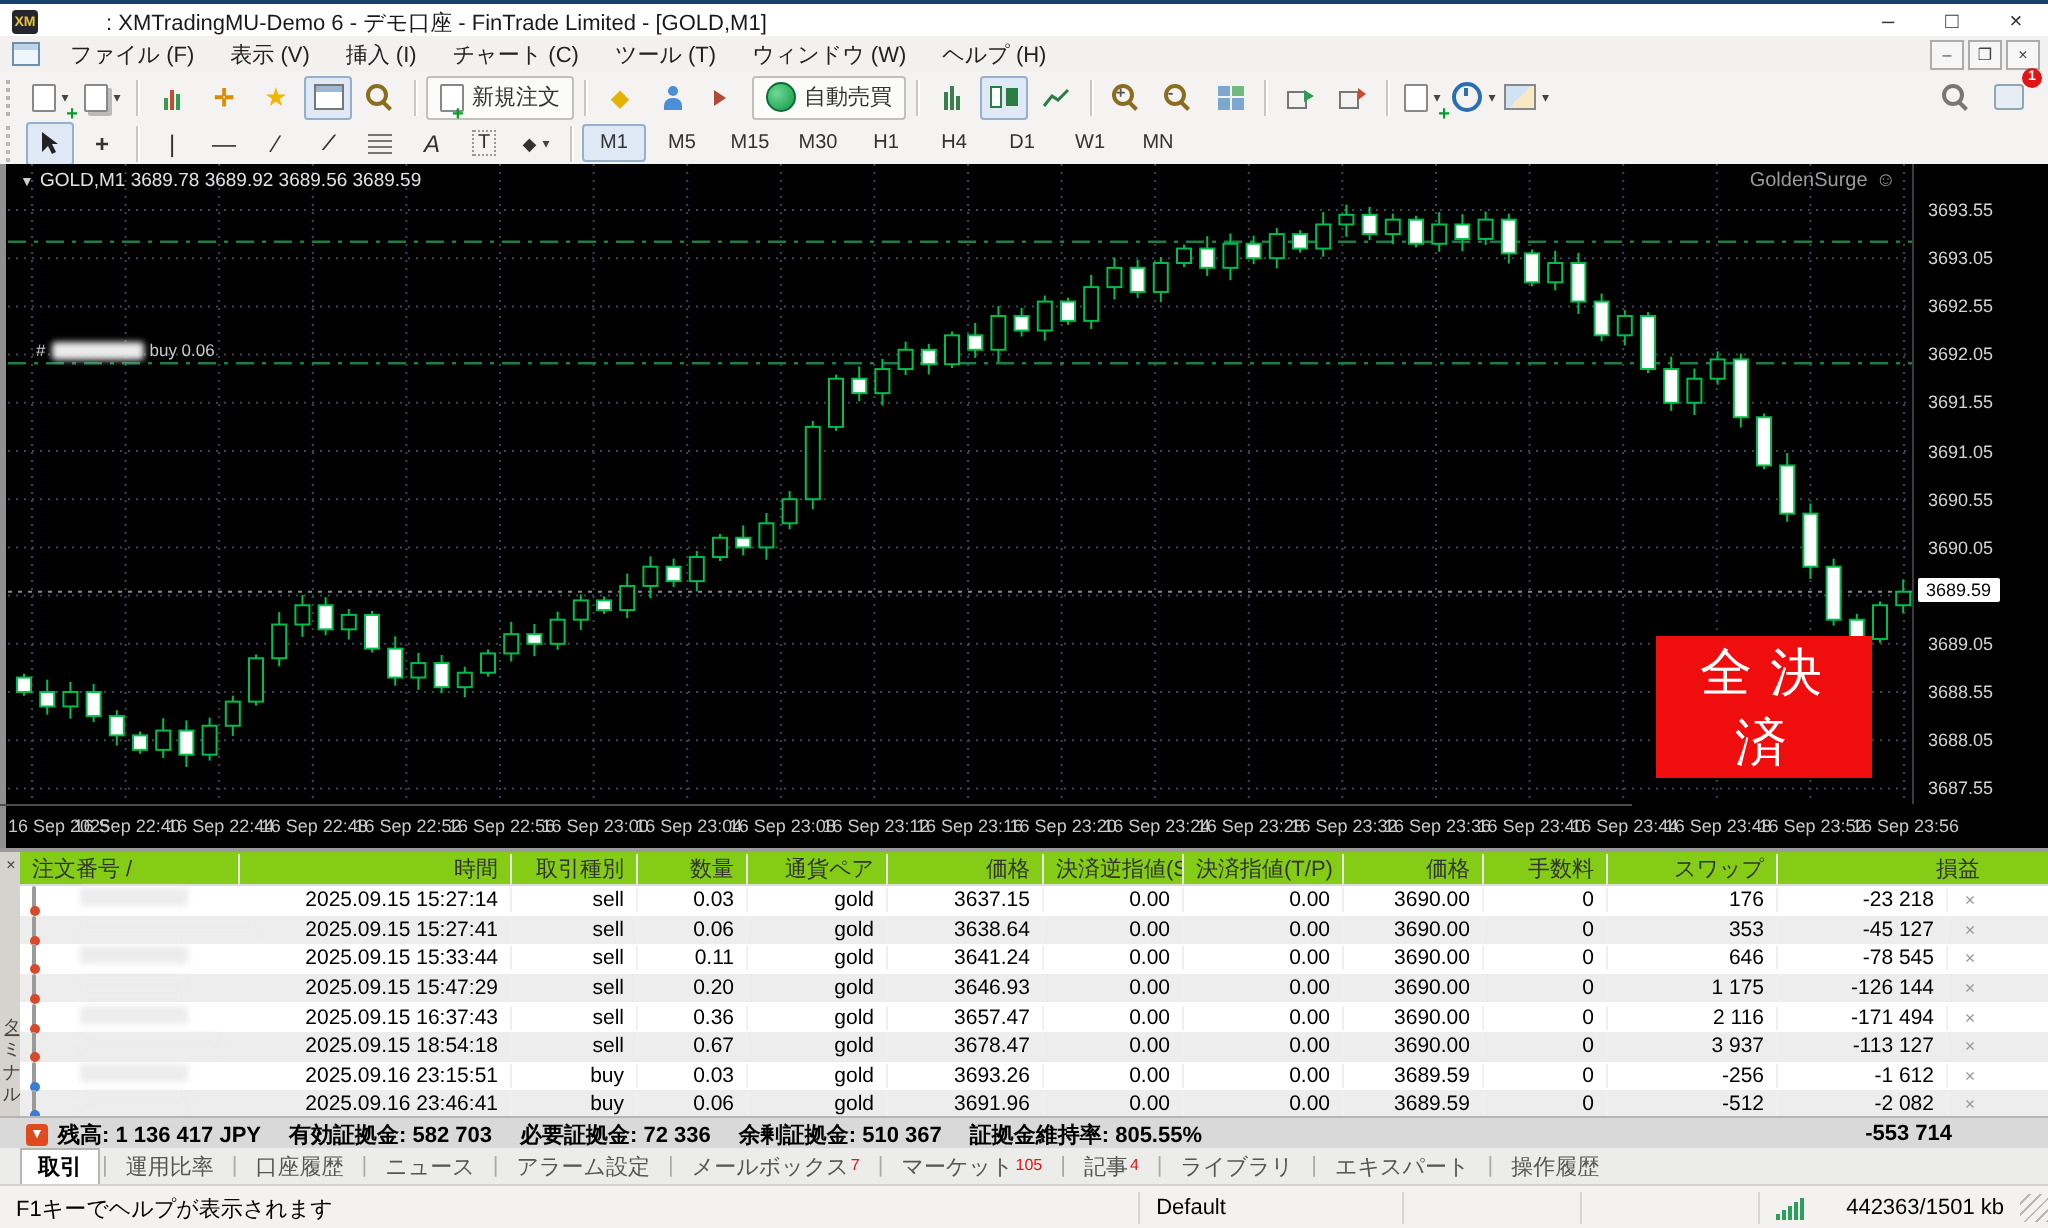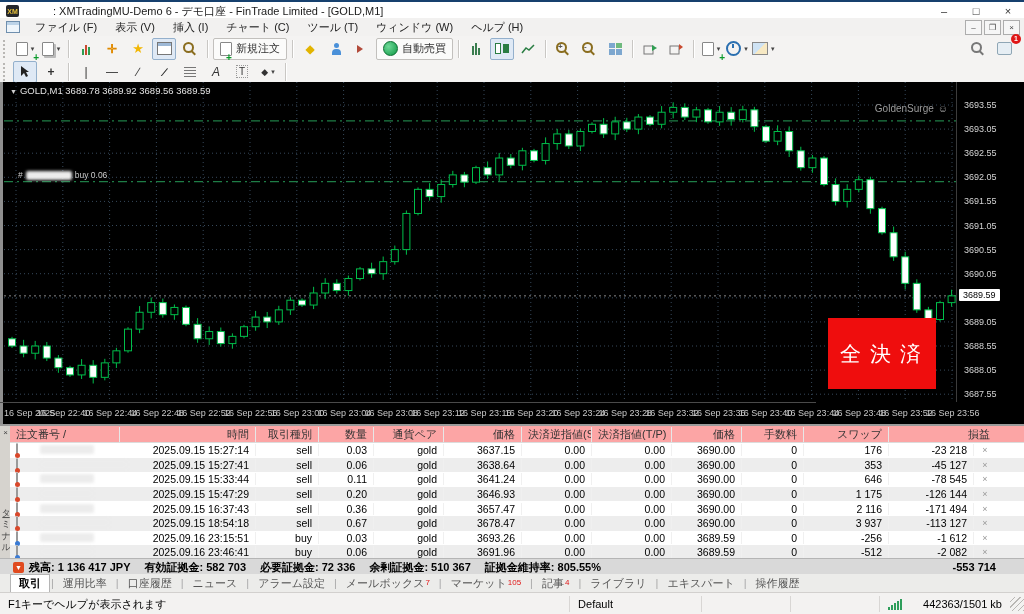--- a/index.html
+++ b/index.html
@@ -75,59 +75,59 @@
   .tf-btn.active{border:1px solid #94b0cc;background:#dfe9f5;}
   .spacer{flex:1;}
   
   .chart{position:absolute;top:82px;left:0;width:1024px;height:342px;background:#000;}
   .chart-left-edge{position:absolute;left:0;top:0;width:3px;height:342px;background:#8f8f8f;}
   #plot-svg{position:absolute;left:4px;top:0;}
   .ohlc{position:absolute;left:10px;top:3px;color:#e3e3e3;font-size:9.5px;}
   .ohlc .caret{font-size:7px;margin-right:3px;color:#cfcfcf;}
   .info-lines{position:absolute;left:7px;top:14px;color:#e3e3e3;font-size:9.5px;line-height:11px;}
   .info-lines .blurline{filter:blur(0.6px);}
-  .ea-label{position:absolute;right:76px;top:21px;color:#9b9b9b;font-size:10px;}
+  .ea-label{position:absolute;right:76px;top:3px;color:#9b9b9b;font-size:10px;}
   .ea-label .smiley{margin-left:4px;font-size:10px;}
   .pos-label{position:absolute;left:18px;top:88px;color:#c9c9c9;font-size:8.5px;display:flex;align-items:center;gap:3px;}
   .blurpill{display:inline-block;height:9px;background:#ececec;border-radius:2px;filter:blur(1.5px);}
   .close-all{position:absolute;left:828px;top:236px;width:108px;height:71px;background:#ef0d0d;border:none;
-             color:#fff;font-size:21px;letter-spacing:9px;padding-left:12px;cursor:pointer;
+             color:#fff;font-size:26px;letter-spacing:9px;padding-left:12px;cursor:pointer;
              font-family:"Liberation Sans",sans-serif;display:flex;align-items:center;justify-content:center;}
   .price-axis{position:absolute;left:956px;top:0;width:68px;height:320px;border-left:1px solid #3c3c3c;}
   .p-label{position:absolute;left:7px;color:#d4d4d4;font-size:9px;}
   .p-current{position:absolute;left:2px;background:#fff;color:#000;font-size:9px;padding:1px 4px;border-radius:1px;}
   .time-axis{position:absolute;left:0;top:320px;width:816px;height:22px;border-top:1px solid #4a4a4a;}
   .t-label{position:absolute;top:5px;color:#c8c8c8;font-size:9px;white-space:nowrap;}
   
   .terminal{position:absolute;top:424px;left:0;width:1024px;height:168px;background:#fff;border-top:2px solid #9a9a9a;}
   .panel-strip{position:absolute;left:0;top:0;width:10px;height:168px;background:#d6d3ce;}
   .panel-close{position:absolute;left:1px;top:2px;width:9px;height:9px;font-size:8px;line-height:9px;text-align:center;color:#444;}
   .panel-title{position:absolute;left:-1px;top:76px;writing-mode:vertical-rl;font-size:9px;color:#444;letter-spacing:1px;}
   .tbl{position:absolute;left:10px;top:0;width:1014px;}
   .tbl-header{display:grid;grid-template-columns:110px 136px 63px 55px 70px 78px 70px 80px 70px 62px 85px 107px 1fr;
-              height:16px;align-items:center;background:#fca5a5;border-bottom:1px solid #dcdcdc;color:#333;}
+              height:16px;align-items:center;background:#84cc16;border-bottom:1px solid #dcdcdc;color:#333;}
   .tbl-header .hc{padding:0 6px;text-align:right;border-right:1px solid #e7e7e7;white-space:nowrap;overflow:hidden;}
   .tbl-header .hc.first{text-align:left;}
   .rows{position:absolute;left:0;top:17px;width:1014px;}
   .trow{display:grid;grid-template-columns:26px 84px 136px 63px 55px 70px 78px 70px 80px 70px 62px 85px 85px 22px 1fr;
         height:14.6px;align-items:center;}
   .trow.alt{background:#ededed;}
   .cell{padding:0 6px;text-align:right;white-space:nowrap;overflow:hidden;font-size:10.5px;border-right:1px solid #f0f0f0;}
   .doc{width:9px;height:11px;background:#fff;border:1px solid #9a9a9a;border-radius:1px;position:relative;margin-left:6px;}
   .doc::after{content:"";position:absolute;left:-2px;bottom:-2px;width:5px;height:5px;border-radius:50%;}
   .doc.sell::after{background:#d9482b;}
   .doc.buy::after{background:#3a7bd5;}
   .row-x{color:#9a9a9a;font-size:9px;text-align:center;}
   
   .balance-row{position:absolute;top:558px;left:0;width:1024px;height:16px;background:#d9d9d9;
                border-top:1px solid #b5b5b5;display:flex;align-items:center;font-weight:bold;}
   .bal-icon{width:11px;height:11px;background:#e04a1f;border-radius:2px;color:#fff;font-size:7px;line-height:11px;
             text-align:center;margin:0 5px 0 13px;}
   .bal-seg{margin-right:14px;white-space:nowrap;}
-  .bal-total{margin-left:auto;margin-right:28px;font-weight:bold;}
+  .bal-total{margin-left:auto;margin-right:48px;font-weight:bold;}
   
   .tabs-row{position:absolute;top:574px;left:0;width:1024px;height:18px;background:#ececea;
             display:flex;align-items:center;padding-left:10px;box-sizing:border-box;}
   .tab{padding:1px 8px;color:#555;display:flex;align-items:flex-start;white-space:nowrap;}
   .tab.active{background:#fff;border:1px solid #b5b5b5;border-bottom-color:#fff;color:#000;font-weight:bold;}
   .tab sub{color:#e01616;font-size:8px;margin-left:1px;transform:translateY(2px);}
   .tab-sep{color:#aaa;margin:0 1px;}
   
   .statusbar{position:absolute;top:592px;left:0;width:1024px;height:22px;background:#f3f2f1;
              border-top:1px solid #d2d0ce;display:flex;align-items:center;}
@@ -320,20 +320,31 @@
         <span class="glyph" style="font-style:italic;">A</span>
       </div>
     <div class="tb">
         <span class="glyph" style="border:1px dotted #999;padding:0 2px;font-size:10px;">T</span>
       </div>
     <div class="tb">
         <span class="glyph" style="font-size:9px;">◆</span>
         <span class="dd">▾</span>
       </div>
     <span class="sep"></span>
+    <div id="tf-buttons" style="display:flex;align-items:center;">
+        <div class="tf-btn active">M1</div>
+        <div class="tf-btn">M5</div>
+        <div class="tf-btn">M15</div>
+        <div class="tf-btn">M30</div>
+        <div class="tf-btn">H1</div>
+        <div class="tf-btn">H4</div>
+        <div class="tf-btn">D1</div>
+        <div class="tf-btn">W1</div>
+        <div class="tf-btn">MN</div>
+      </div>
   </div>
 
   <div class="chart">
     <div class="chart-left-edge"></div>
     <svg id="plot-svg" width="952" height="320">
         <line x1="0" y1="23" x2="952" y2="23" stroke="#36485a" stroke-dasharray="1 3" stroke-width="1"></line>
         <line x1="0" y1="47.1" x2="952" y2="47.1" stroke="#36485a" stroke-dasharray="1 3" stroke-width="1"></line>
         <line x1="0" y1="71.2" x2="952" y2="71.2" stroke="#36485a" stroke-dasharray="1 3" stroke-width="1"></line>
         <line x1="0" y1="95.30000000000001" x2="952" y2="95.30000000000001" stroke="#36485a" stroke-dasharray="1 3" stroke-width="1"></line>
         <line x1="0" y1="119.4" x2="952" y2="119.4" stroke="#36485a" stroke-dasharray="1 3" stroke-width="1"></line>

